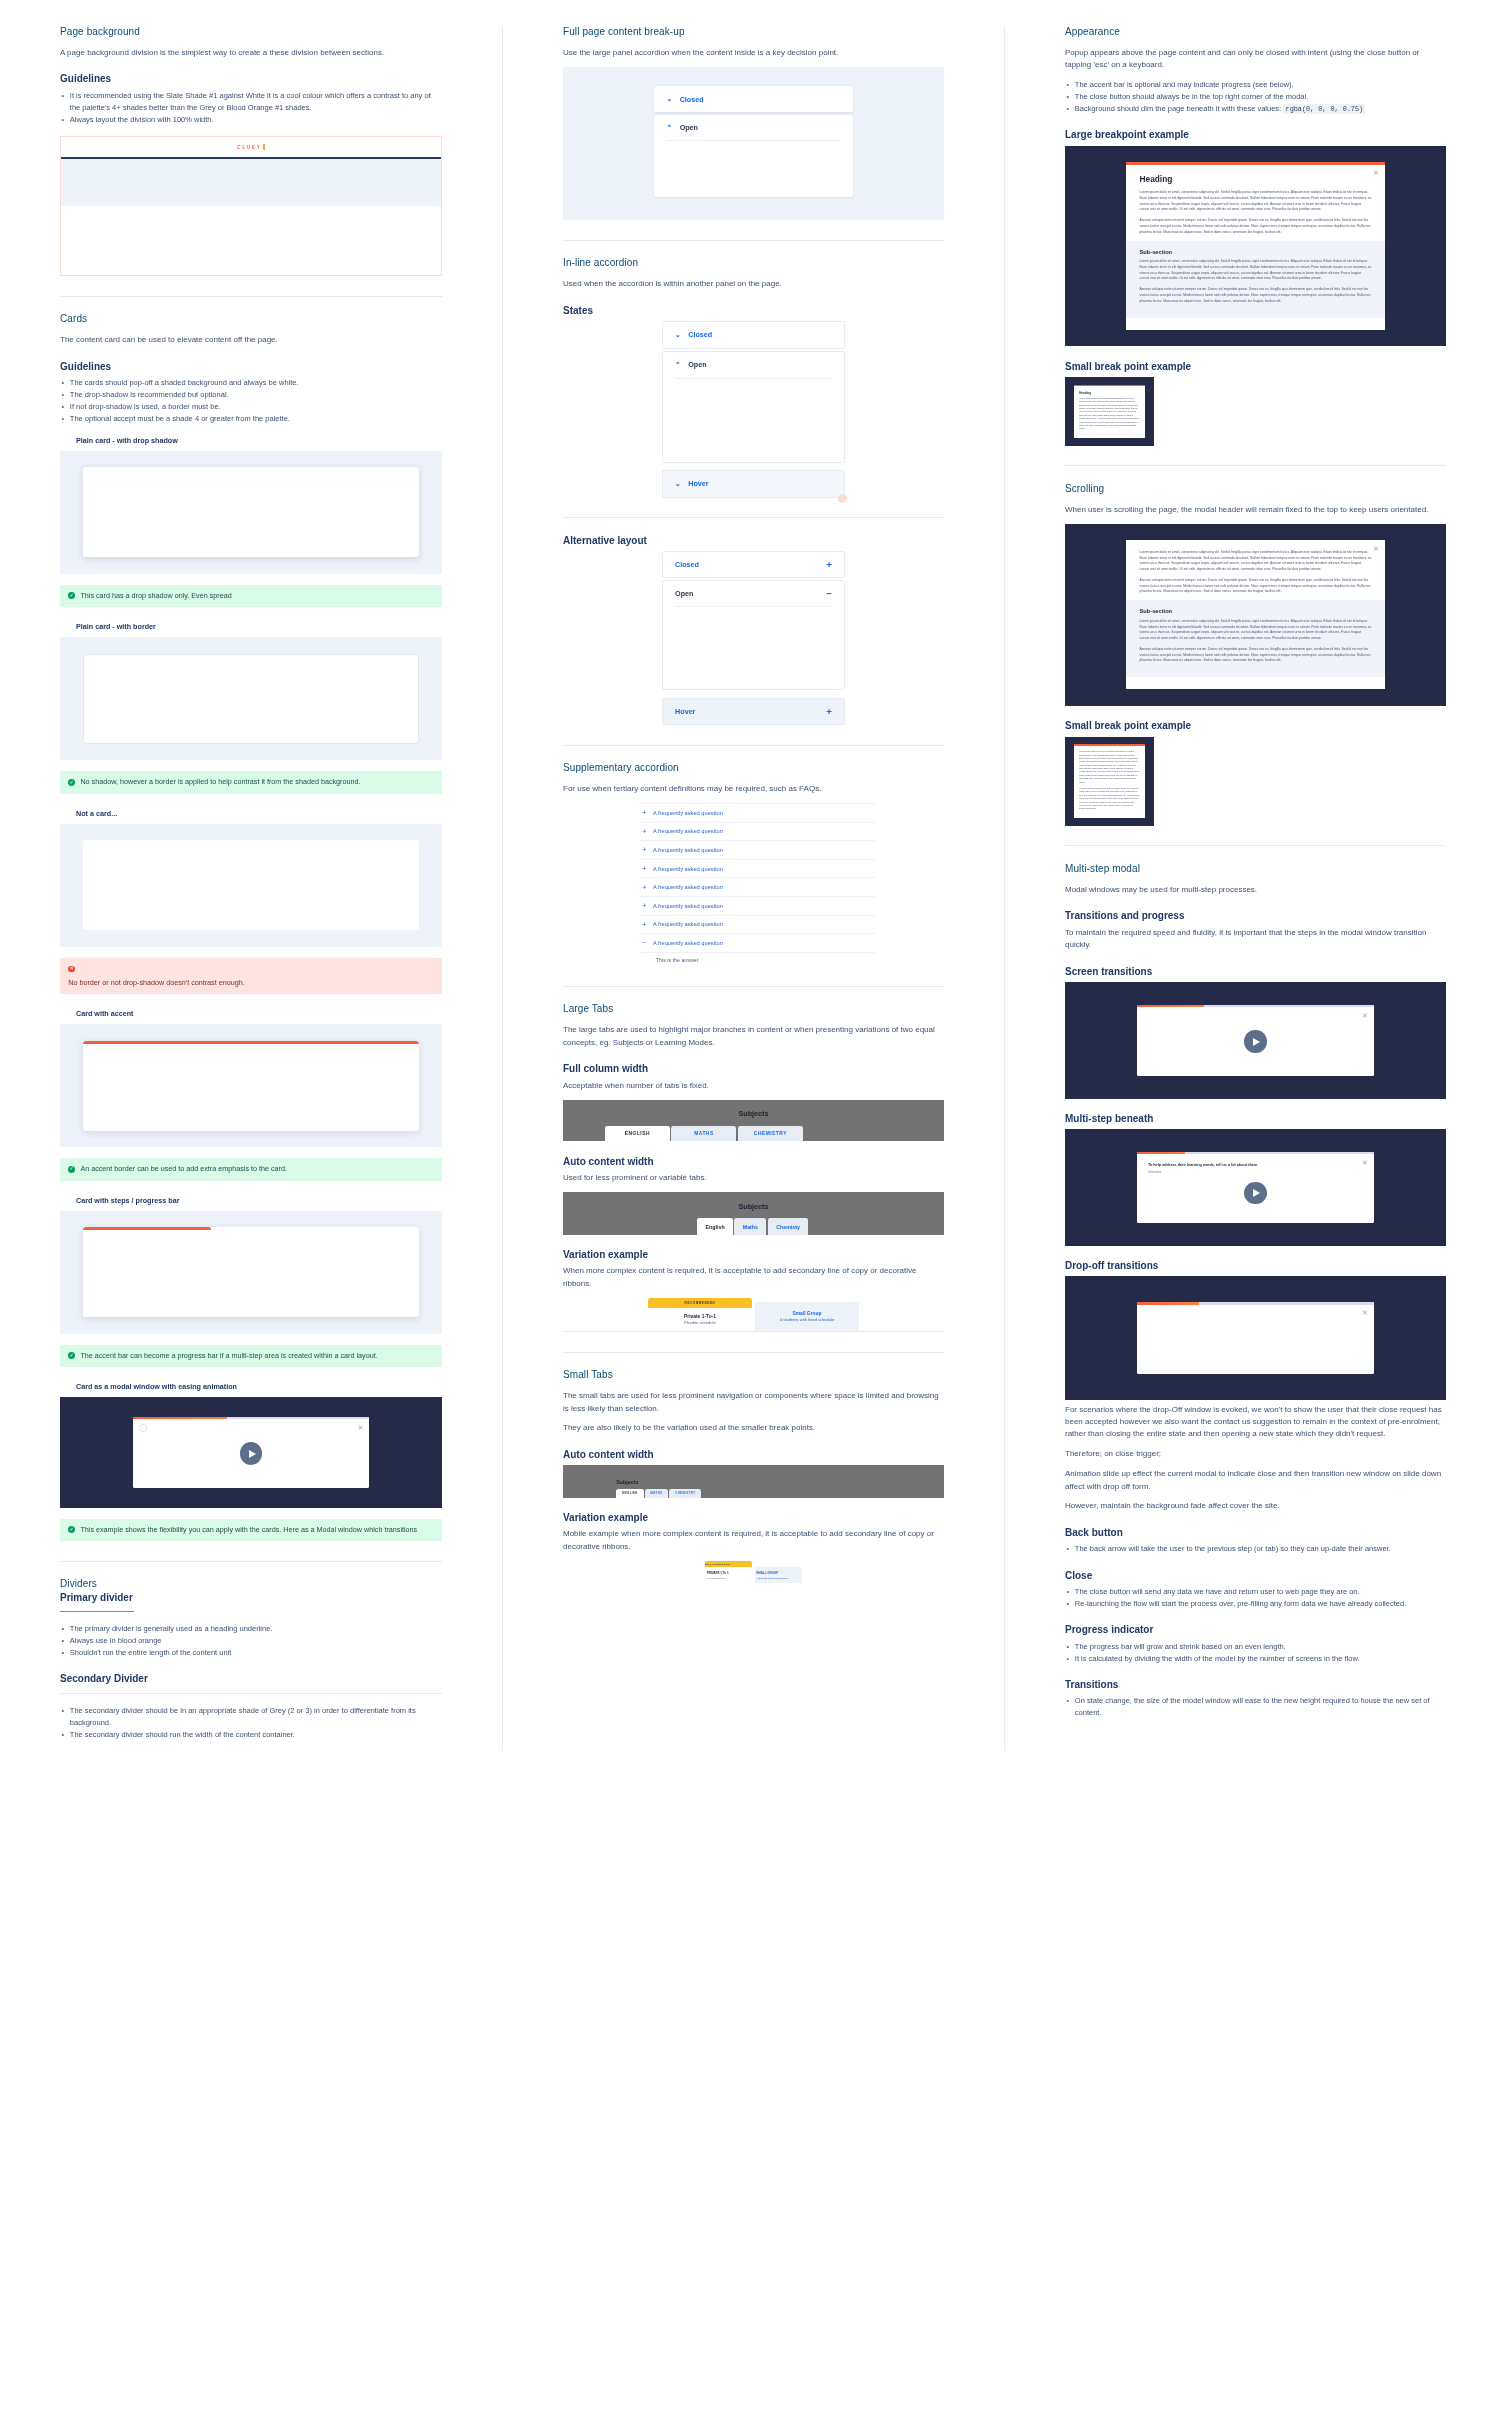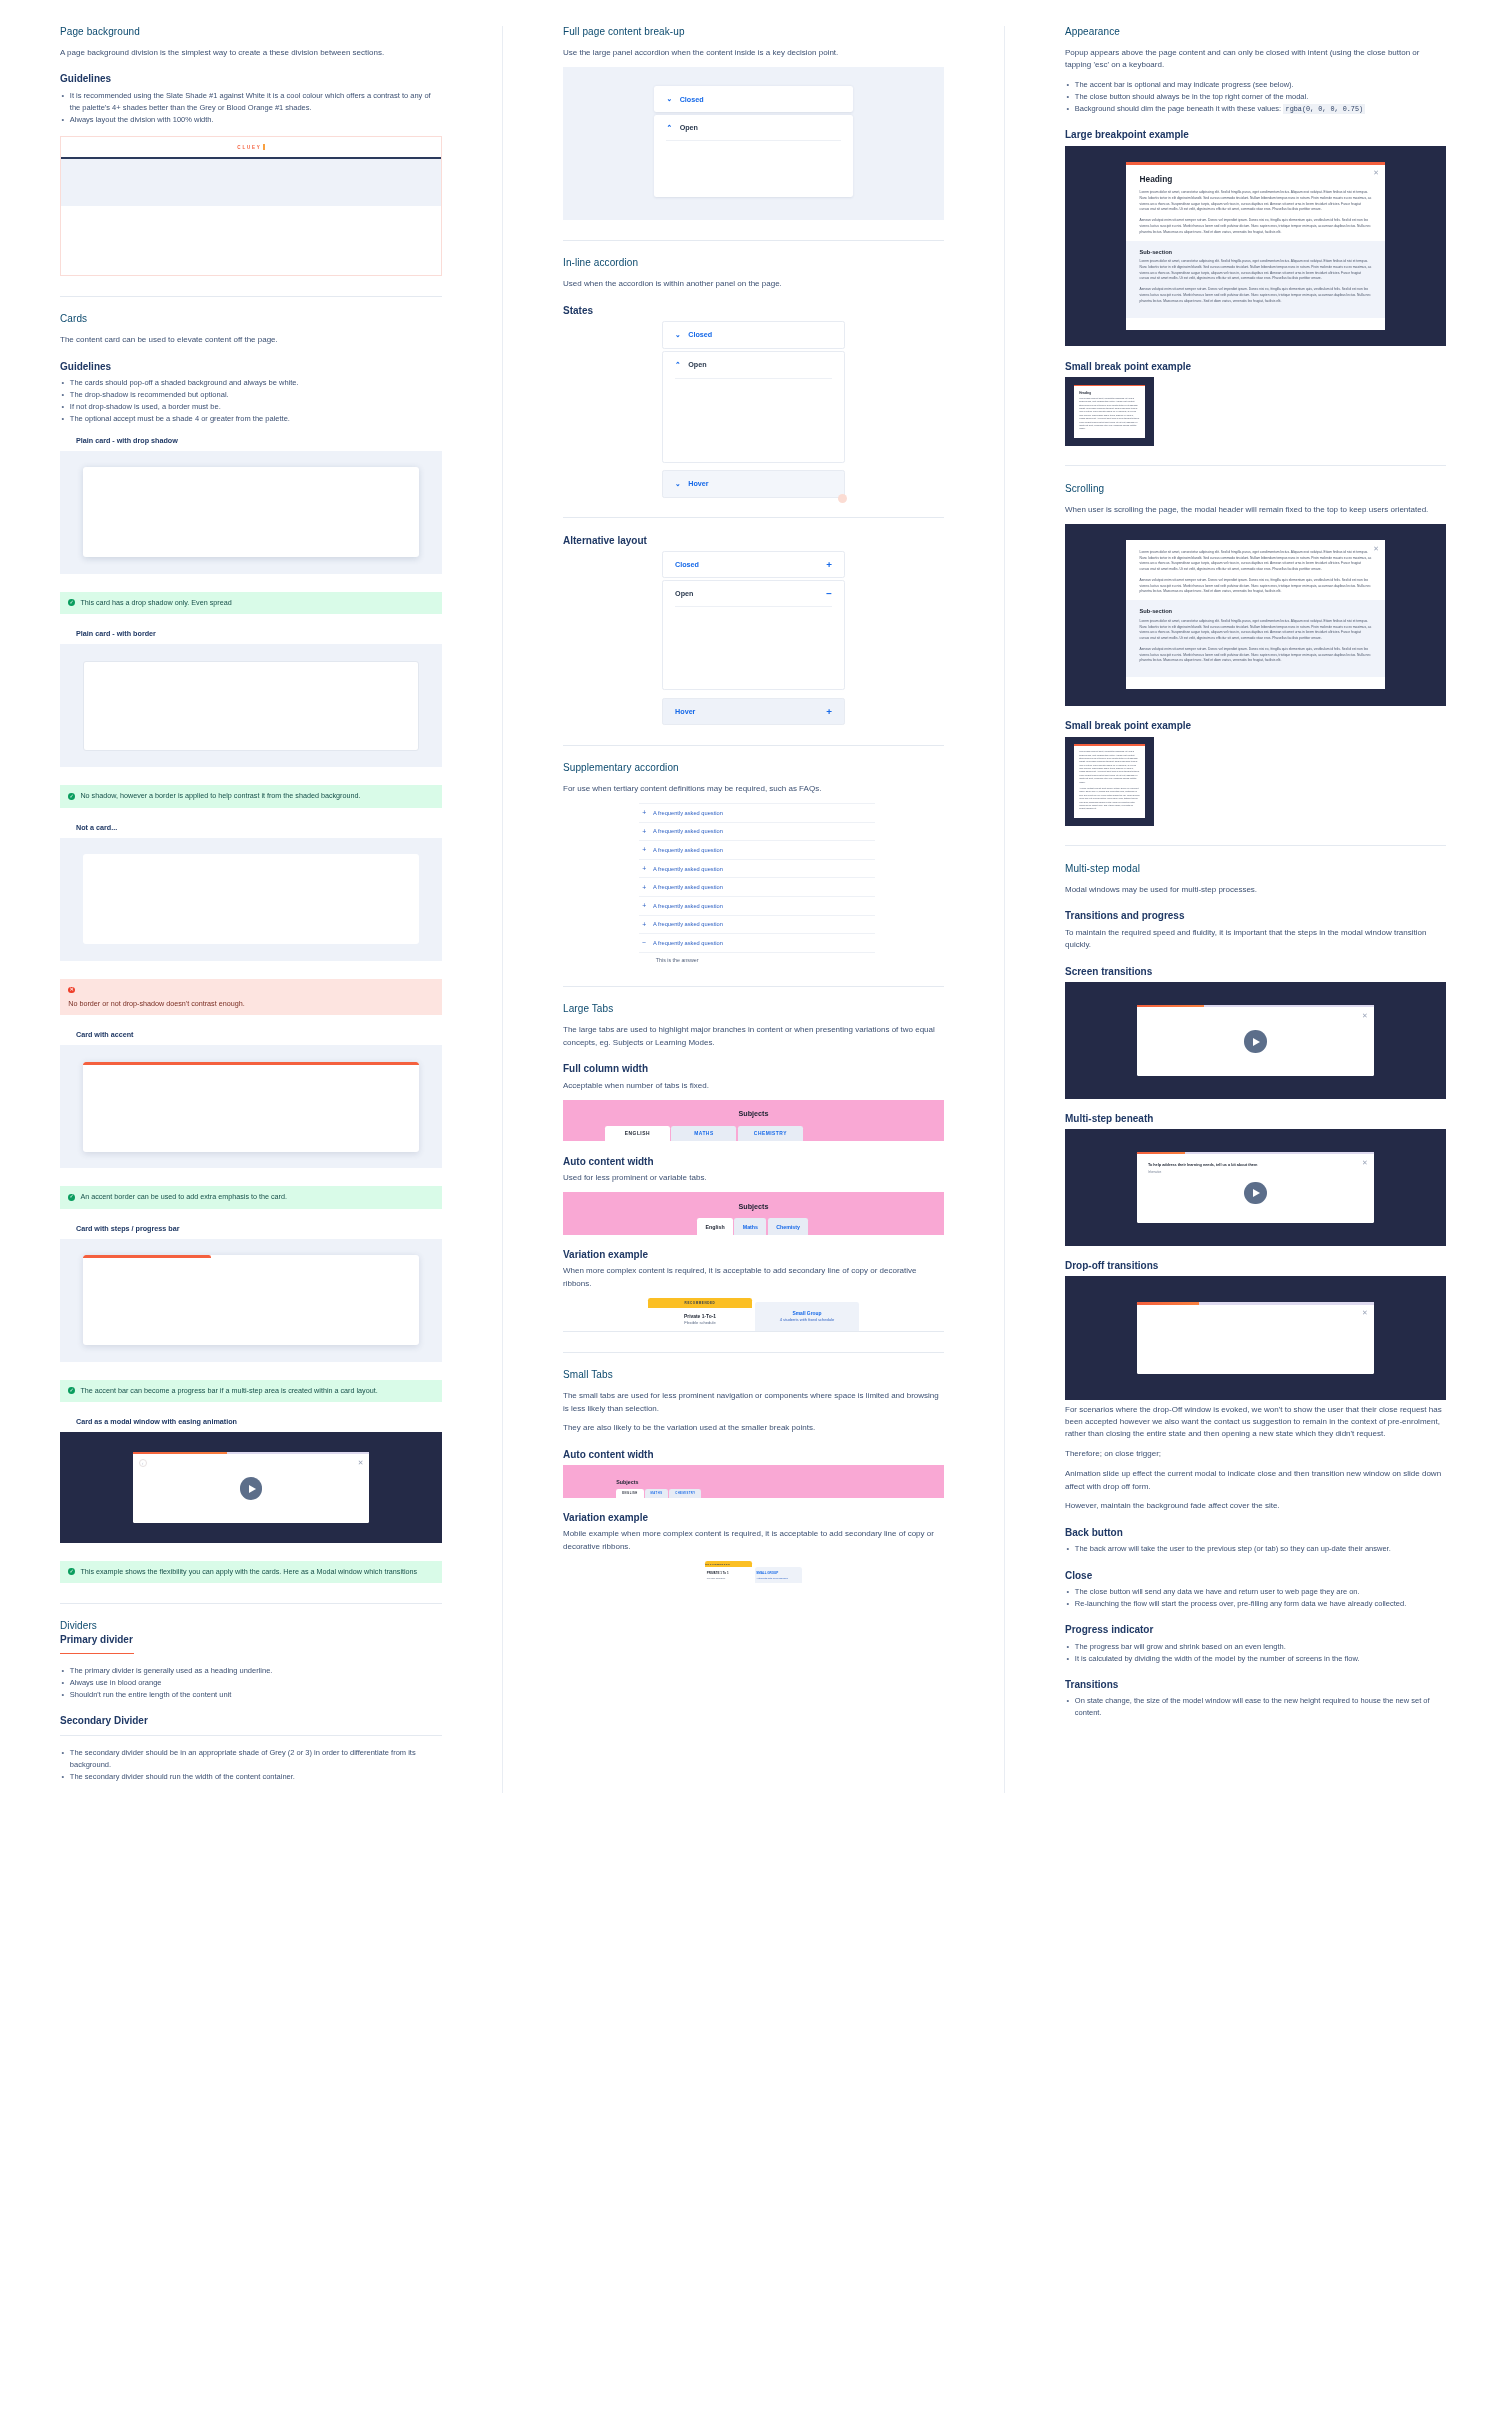--- a/index.html
+++ b/index.html
@@ -36,21 +36,21 @@
 
   
   .shadebox { background: #eef2f9; padding: 16.6px 22.6px; }
   .cardwhite { background: #fff; height: 90px; border-radius: 3px; }
   .cardwhite.shadow { box-shadow: 0 1.5px 6px rgba(40,60,100,.16); }
   .cardwhite.bordered { border: 0.8px solid #e2e7ef; }
   .cardwhite.flat { }
   .cardwhite.accent { position: relative; box-shadow: 0 1.5px 6px rgba(40,60,100,.14); overflow: hidden; }
   .acbar { height: 3px; background: #f4603e; border-radius: 2.3px 2.3px 0 0; }
   .acbar.partial { width: 38%; }
-  .note { display: flex; align-items: flex-start; gap: 5.3px; font-size: 7.2px; line-height: 1.45; padding: 6px 8.3px; margin-top: 18px; }
+  .note { display: flex; align-items: flex-start; gap: 5.3px; font-size: 7.2px; line-height: 1.45; padding: 6px 8.3px; margin-top: 11px; }
   .note.ok { background: #d9fbe8; color: #17504a; }
   .note.bad { background: #fde4e0; color: #7a2f24; flex-direction: column; }
   .dot { width: 6.8px; height: 6.8px; border-radius: 50%; flex: 0 0 6.8px; margin-top: 1.5px; display:flex;align-items:center;justify-content:center;color:#fff;font-size:5.3px; }
   .dot.ok { background: #0a9d5e; }
   .dot.bad { background: #ef3f2a; }
 
   
   .darkstage { background: #242a47; padding: 19.6px 0; display: flex; align-items: center; justify-content: center; }
   .modalmini { background: #fff; width: 62%; border-radius: 1.5px; position: relative; }
   .modalmini .top { height: 2.3px; background: #ddd9ef; position: relative; }
@@ -95,21 +95,21 @@
   .althead { display: flex; align-items: center; justify-content: space-between; padding: 7.5px 12px; font-size: 7.2px; font-weight: bold; }
   .pm { color: #1669e8; font-size: 9.8px; line-height: 1; }
 
   .faqwrap { width: 62%; margin-left: 20%; }
   .faqrow { display: flex; gap: 6.8px; align-items: center; padding: 5.3px 3px; border-bottom: 0.8px solid #eef1f6; font-size: 5.7px; color: #2f62c4; }
   .faqrow:first-child { border-top: 0.8px solid #eef1f6; }
   .faqrow .pm2 { color: #2f62c4; font-size: 6.8px; }
   .faqans { font-size: 5.3px; color: #55637d; padding: 3.8px 0 3.8px 16.6px; }
 
   
-  .tabstage { background: #f9a8d4; padding: 9.8px 0 0 0; }
+  .tabstage { background: #737373; padding: 9.8px 0 0 0; }
   .tabtitle { text-align: center; font-size: 7.2px; font-weight: bold; color: #1b2230; margin-bottom: 7.5px; }
   .tabrow { display: flex; }
   .tabrow.full { padding-left: 11%; }
   .tabrow.auto { justify-content: center; }
   .tab { font-size: 4.9px; font-weight: bold; letter-spacing: 0.5px; padding: 5.3px 0; text-align: center; color: #1669e8; background: #e7ecf5; border-radius: 2.3px 2.3px 0 0; }
   .tab.sel { background: #fff; color: #1b2230; }
   .tabrow.full .tab { width: 65px; margin-right: 1.5px; }
   .tabrow.auto .tab { padding: 5.3px 8.3px; margin-right: 1.5px; font-size: 5.3px; letter-spacing: 0; }
   .smalltabrow { display: flex; padding-left: 14%; }
   .smalltabrow .tab { font-size: 2.7px; padding: 3px 6px; margin-right: 0.8px; }

